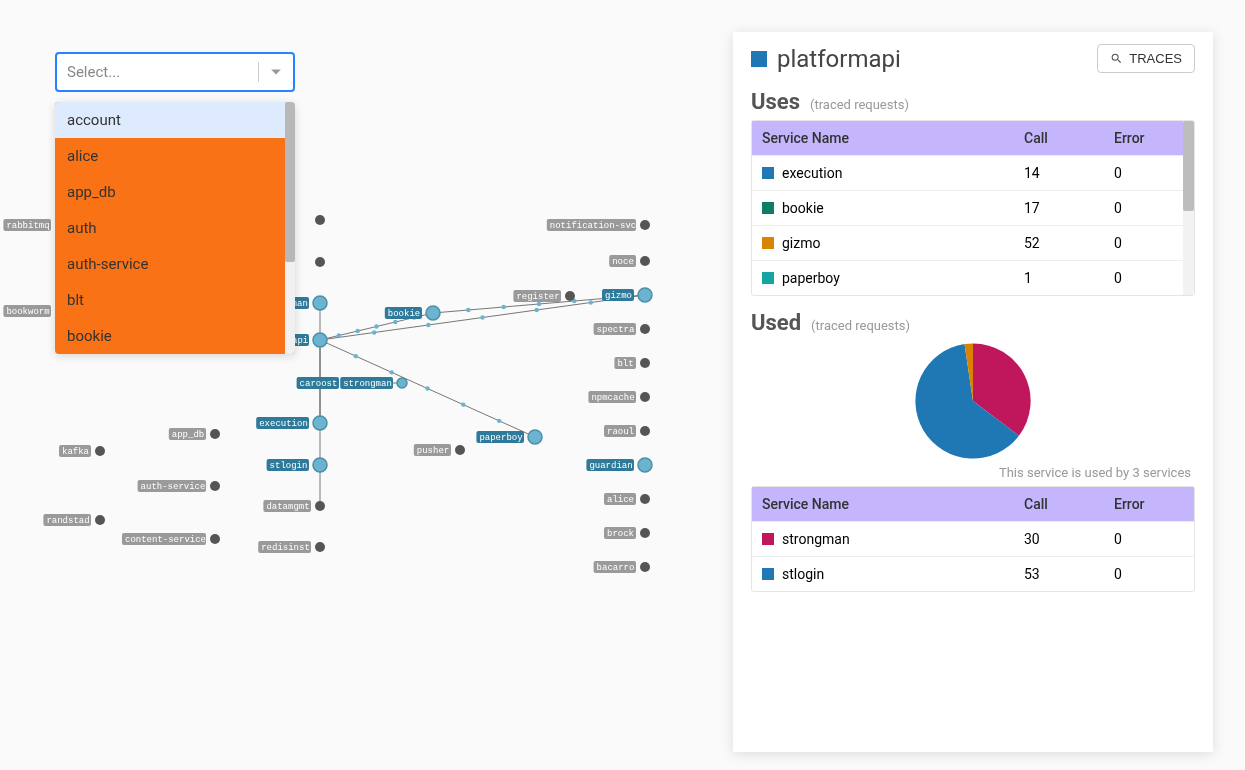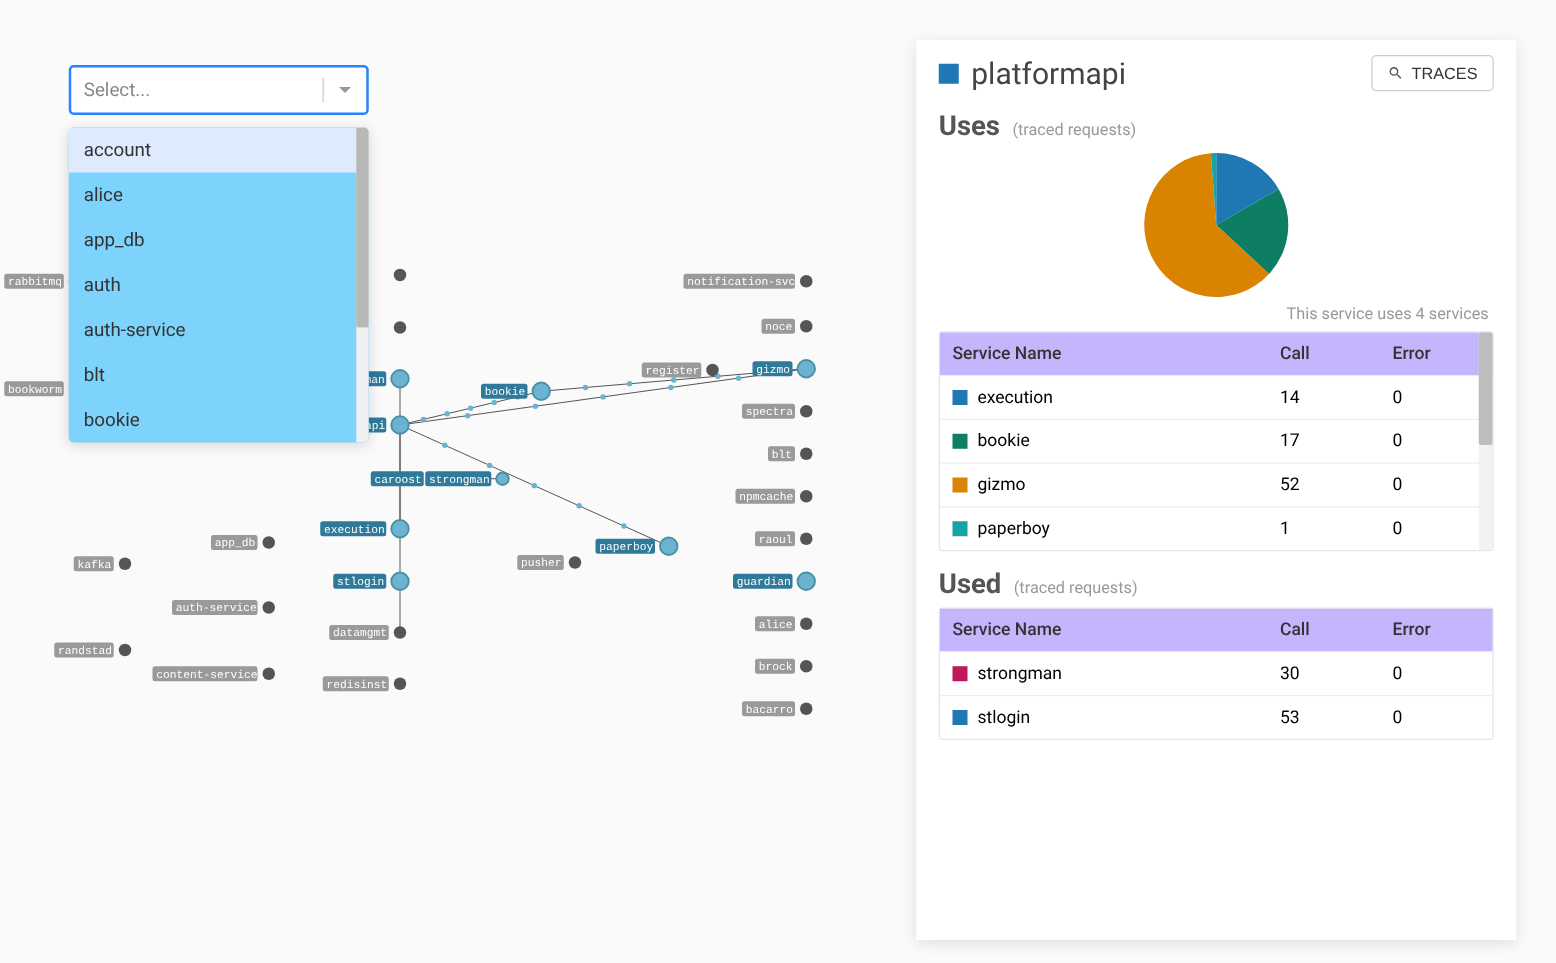--- a/index.html
+++ b/index.html
@@ -5,21 +5,21 @@
 * { box-sizing: border-box; margin: 0; padding: 0; }
 body { font-family: -apple-system, BlinkMacSystemFont, "Segoe UI", Roboto, "Helvetica Neue", Arial, sans-serif; background: #fafafa; width: 1245px; height: 770px; overflow: hidden; position: relative; }
 
 
 .select-wrap { position: absolute; top: 52px; left: 55px; width: 240px; z-index: 20; }
 .select-box { display: flex; align-items: center; justify-content: space-between; border: 2px solid #2684ff; border-radius: 4px; background: #fff; height: 40px; padding: 0 8px 0 10px; gap: 27px; }
 .select-placeholder { color: #888; font-size: 15px; }
 .select-divider { width: 1px; height: 20px; background: #ccc; margin: 0 8px 0 0; }
 .select-arrow { width: 18px; height: 18px; display: flex; align-items: center; justify-content: center; }
 .select-arrow svg { width: 16px; height: 16px; fill: #999; }
-.dropdown { position: absolute; top: 50px; left: 0; width: 240px; background: #7dd3fc; border-radius: 4px; box-shadow: 0 2px 10px rgba(0,0,0,0.15); z-index: 30; overflow: hidden; }
+.dropdown { position: absolute; top: 50px; left: 0; width: 240px; background: #f97316; border-radius: 4px; box-shadow: 0 2px 10px rgba(0,0,0,0.15); z-index: 30; overflow: hidden; }
 .dropdown-inner { max-height: 296px; overflow: hidden; position: relative; }
 .dropdown-item { padding: 9px 12px; font-size: 15px; color: #333; cursor: pointer; }
 .dropdown-item.highlighted { background: #deebff; }
 .dropdown-scroll { position: absolute; right: 0; top: 0; bottom: 0; width: 10px; background: #f0f0f0; }
 .dropdown-thumb { position: absolute; right: 0; top: 0; width: 10px; height: 160px; background: #b8b8b8; border-radius: 2px; }
 
 
 .graph { position: absolute; top: 0; left: 0; width: 720px; height: 770px; z-index: 1; font-family: Liberation Mono, monospace; }
 .graph svg { width: 100%; height: 100%; }
 .node-circle { fill: #555; }
@@ -227,33 +227,20 @@
         </svg>
       <span>TRACES</span>
     </button>
   </div>
 
   <div class="section">
     <div>
       <span class="section-title">Uses</span>
       <span class="section-sub">(traced requests)</span>
     </div>
-    <div class="chart-row">
-      <div class="pie-wrap">
-        <svg id="pie-uses" viewBox="0 0 100 100">
-            <path d="M50,50 L50,2 A48,48 0 0 1 91.56921938165306,26.000000000000004 Z" fill="#1f77b4"></path>
-            <path d="M50,50 L91.56921938165306,26.000000000000004 A48,48 0 0 1 85.18648984783167,82.64829141300413 Z" fill="#0d7d63"></path>
-            <path d="M50,50 L85.18648984783167,82.64829141300413 A48,48 0 1 1 46.412955507851656,2.134217735303352 Z" fill="#d98300"></path>
-            <path d="M50,50 L46.412955507851656,2.134217735303352 A48,48 0 0 1 49.99999999999999,2 Z" fill="#16a3a3"></path>
-          </svg>
-      </div>
-      <div class="summary-text">
-        <span>This service uses </span><span>4</span><span> services</span>
-      </div>
-    </div>
     <div class="tbl">
       <div class="tbl-head">
         <div class="tbl-cell c-name">Service Name</div>
         <div class="tbl-cell c-call">Call</div>
         <div class="tbl-cell c-err">Error</div>
       </div>
       <div id="uses-rows">
           <div class="tbl-row">
       <div class="tbl-cell c-name">
               <span class="row-swatch" style="background:#1f77b4"></span>
@@ -291,20 +278,32 @@
         <div class="tbl-thumb"></div>
       </div>
     </div>
   </div>
 
   <div class="section">
     <div>
       <span class="section-title">Used</span>
       <span class="section-sub">(traced requests)</span>
     </div>
+    <div class="chart-row">
+      <div class="pie-wrap">
+        <svg id="pie-used" viewBox="0 0 100 100">
+            <path d="M50,50 L50,2 A48,48 0 0 1 88.30482690945149,78.9264625462043 Z" fill="#c0165b"></path>
+            <path d="M50,50 L88.30482690945149,78.9264625462043 A48,48 0 1 1 42.929518493377365,2.5236027981849958 Z" fill="#1f77b4"></path>
+            <path d="M50,50 L42.929518493377365,2.5236027981849958 A48,48 0 0 1 49.99999999999999,2 Z" fill="#d98300"></path>
+          </svg>
+      </div>
+      <div class="summary-text">
+        <span>This service is used by </span><span>3</span><span> services</span>
+      </div>
+    </div>
     <div class="tbl">
       <div class="tbl-head">
         <div class="tbl-cell c-name">Service Name</div>
         <div class="tbl-cell c-call">Call</div>
         <div class="tbl-cell c-err">Error</div>
       </div>
       <div id="used-rows">
           <div class="tbl-row">
       <div class="tbl-cell c-name">
               <span class="row-swatch" style="background:#c0165b"></span>

